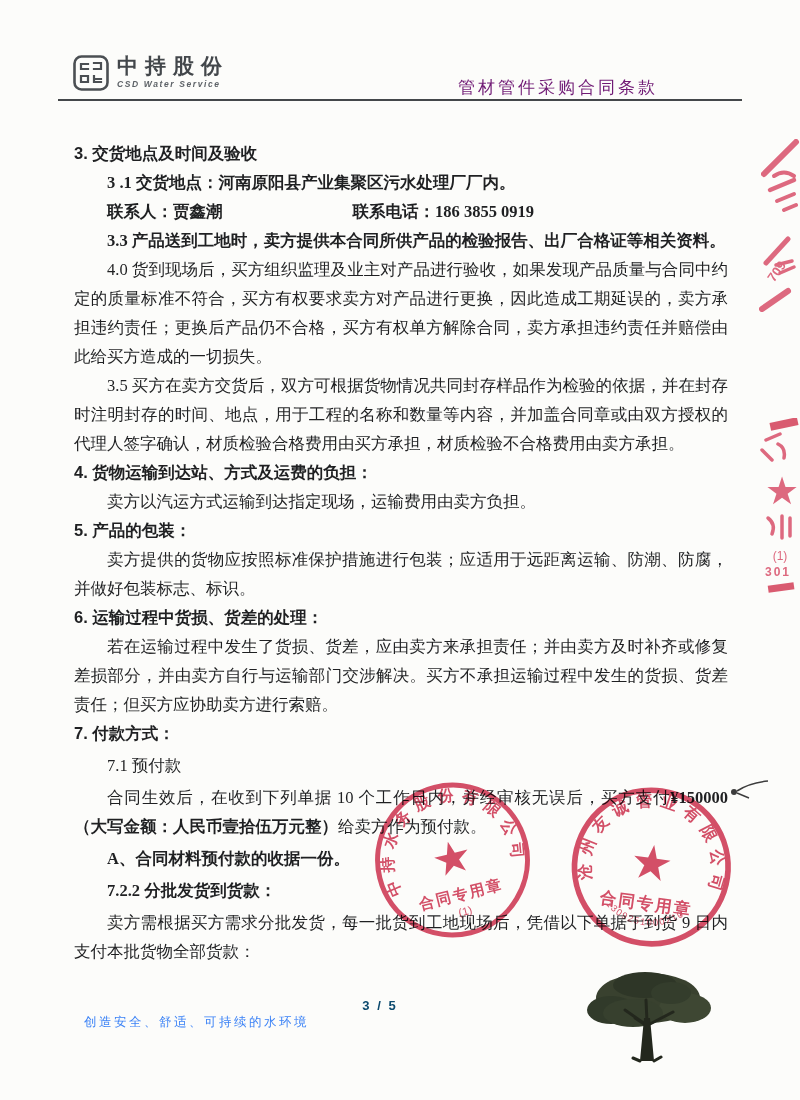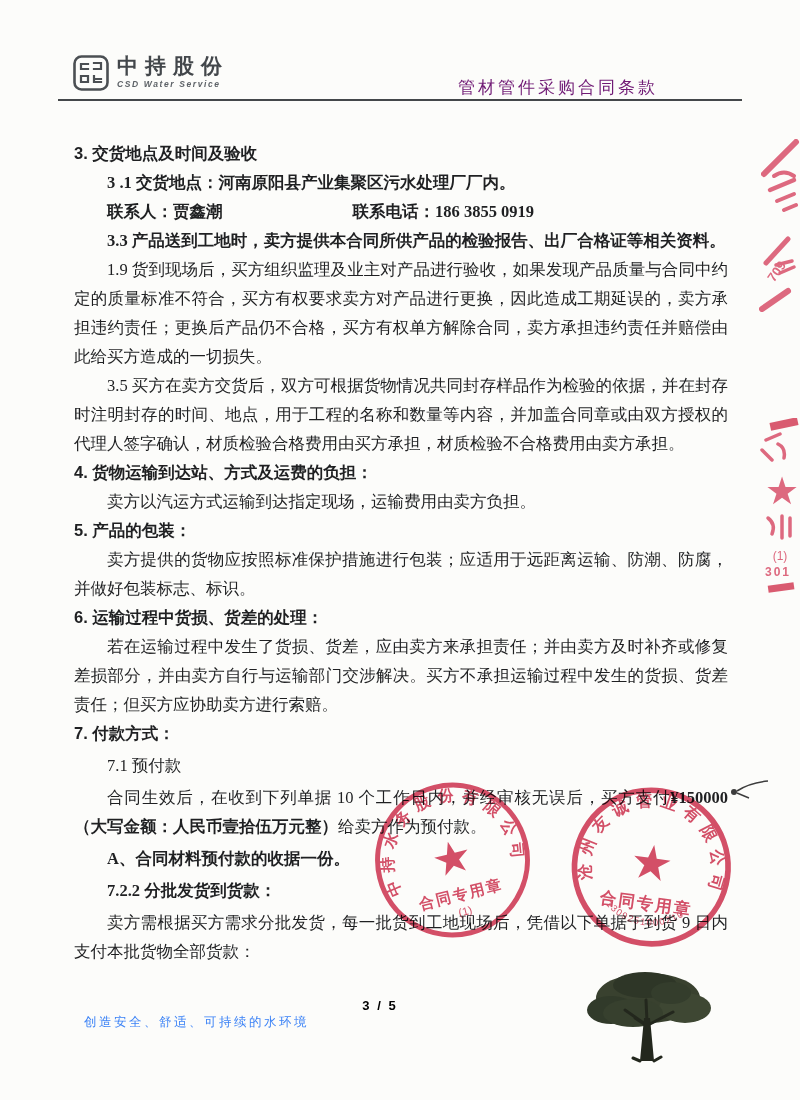--- a/index.html
+++ b/index.html
@@ -33,21 +33,21 @@
 
   
   .seal{position:absolute;mix-blend-mode:multiply;opacity:.86;}
   .seal-left{left:372px;top:779px;transform:rotate(-14deg);}
   .seal-right{left:568px;top:784px;transform:rotate(8deg);}
   .edge-frag{position:absolute;right:0;mix-blend-mode:multiply;opacity:.9;}
 
   
   .page-num{position:absolute;left:340px;top:998px;width:80px;text-align:center;
             font-family:"Liberation Sans","DejaVu Sans",sans-serif;font-weight:700;
-            font-size:13px;letter-spacing:2px;color:#000000;}
+            font-size:13px;letter-spacing:2px;color:#0c4a6e;}
   .slogan{position:absolute;left:84px;top:1014px;font-size:12.5px;letter-spacing:2.5px;color:#3b82f6;}
   .tree{position:absolute;left:583px;top:968px;}
   .pen-mark{position:absolute;left:714px;top:772px;}
 </style>
 </head>
 <body>
 
 <div class="page">
 
   <div class="header">
@@ -70,21 +70,21 @@
     </div>
     <div class="doc-title">管材管件采购合同条款</div>
     <div class="header-rule"></div>
   </div>
 
   <div class="content">
     <p class="h">3. 交货地点及时间及验收</p>
     <p class="ind sub">3 .1 交货地点：河南原阳县产业集聚区污水处理厂厂内。</p>
     <p class="ind sub"><span>联系人：贾鑫潮</span><span class="phone">联系电话：186 3855 0919</span></p>
     <p class="ind sub">3.3 产品送到工地时，卖方提供本合同所供产品的检验报告、出厂合格证等相关资料。</p>
-    <p class="ind">1.9 货到现场后，买方组织监理及业主对产品进行验收，如果发现产品质量与合同中约定的质量标准不符合，买方有权要求卖方对产品进行更换，因此造成工期延误的，卖方承担违约责任；更换后产品仍不合格，买方有权单方解除合同，卖方承担违约责任并赔偿由此给买方造成的一切损失。</p>
+    <p class="ind">4.0 货到现场后，买方组织监理及业主对产品进行验收，如果发现产品质量与合同中约定的质量标准不符合，买方有权要求卖方对产品进行更换，因此造成工期延误的，卖方承担违约责任；更换后产品仍不合格，买方有权单方解除合同，卖方承担违约责任并赔偿由此给买方造成的一切损失。</p>
     <p class="ind">3.5 买方在卖方交货后，双方可根据货物情况共同封存样品作为检验的依据，并在封存时注明封存的时间、地点，用于工程的名称和数量等内容，并加盖合同章或由双方授权的代理人签字确认，材质检验合格费用由买方承担，材质检验不合格费用由卖方承担。</p>
     <p class="h">4. 货物运输到达站、方式及运费的负担：</p>
     <p class="ind"><span>卖方以</span><span class="u">汽运</span><span>方式运输到达指定现场，运输费用由卖方负担。</span></p>
     <p class="h">5. 产品的包装：</p>
     <p class="ind">卖方提供的货物应按照标准保护措施进行包装；应适用于远距离运输、防潮、防腐，并做好包装标志、标识。</p>
     <p class="h">6. 运输过程中货损、货差的处理：</p>
     <p class="ind">若在运输过程中发生了货损、货差，应由卖方来承担责任；并由卖方及时补齐或修复差损部分，并由卖方自行与运输部门交涉解决。买方不承担运输过程中发生的货损、货差责任；但买方应协助卖方进行索赔。</p>
     <p class="h mb">7. 付款方式：</p>
     <p class="ind mb">7.1 预付款</p>
     <p class="ind mb"><span>合同生效后，在收到下列单据 10 个工作日内，并经审核无误后，买方支付</span><span class="u b">¥150000（大写金额：人民币壹拾伍万元整）</span><span>给卖方作为预付款。</span></p>

